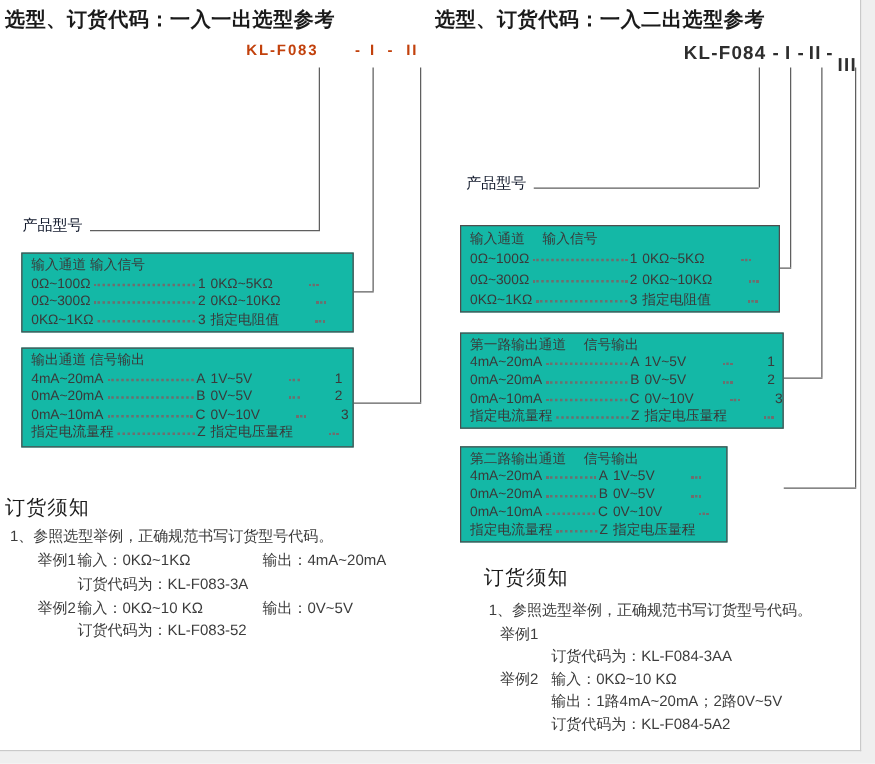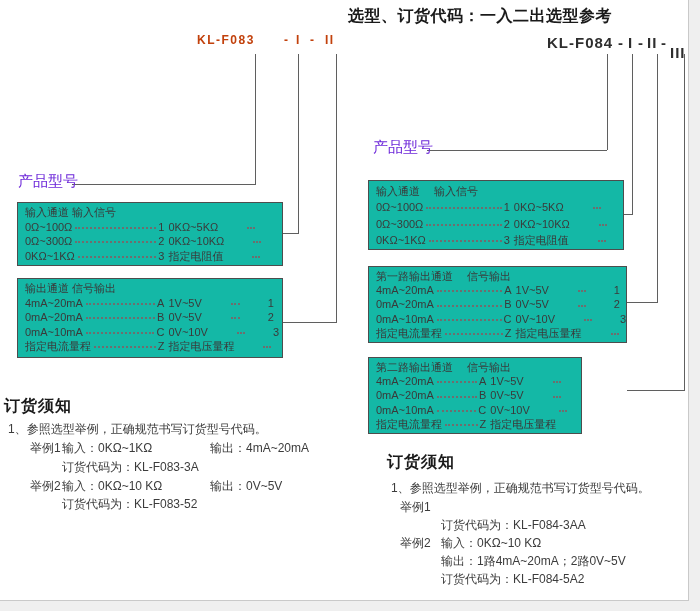--- a/index.html
+++ b/index.html
@@ -10,23 +10,23 @@
   }
   #content{
     position:absolute;left:0;top:0;width:688px;height:600px;background:#ffffff;
     border-right:1px solid #c9c9c9;border-bottom:1px solid #c9c9c9;
     overflow:hidden;
   }
   .abs{position:absolute;white-space:nowrap;}
   .sec-title{font-size:16px;font-weight:bold;color:#1a1a1a;letter-spacing:0.5px;}
   .model{font-size:12px;font-weight:bold;color:#c2410c;letter-spacing:1.5px;}
   .model-sm{font-size:15px;font-weight:bold;color:#2e2e2e;letter-spacing:1px;}
-  .plabel{font-size:15px;color:#6d28d9;font-family:Liberation Serif, serif;}
+  .plabel{font-size:12px;color:#0f172a;font-family:Liberation Serif, serif;}
   .t12{font-size:12px;color:#3c3c3c;}
-  .order-title{font-size:16px;font-weight:bold;color:#1a1a1a;letter-spacing:1px;}
+  .order-title{font-size:16px;font-weight:normal;color:#1a1a1a;letter-spacing:1px;}
   .vline,.hline{position:absolute;background:#5f5f5f;}
   .vline{width:1px;}
   .hline{height:1px;}
   .box{
     position:absolute;background:#14b8a6;border:1px solid #4d4d4d;
     box-sizing:border-box;padding:2px 8px 2px 7px;font-size:11px;color:#3a3a3a;
     overflow:hidden;
   }
   .lh-a{line-height:14.5px;}
   .lh-b{line-height:16.3px;}
@@ -38,20 +38,21 @@
   .pr{width:44%;padding-left:4px;box-sizing:border-box;gap:26px;}
   .leader{flex:1;align-self:center;height:0;border-top:2px dotted #6e6e6e;margin:0 2px 0 3px;position:relative;top:1px;min-width:8px;}
   .code{text-align:right;}
 </style>
 </head>
 <body>
 
 <div id="page">
   <div id="content">
 
+    <div class="abs sec-title" style="left:4px;top:6px">选型、订货代码：一入一出选型参考</div>
 
     <span class="abs model" style="left:197px;top:33px">KL-F083</span>
     <span class="abs model" style="left:284px;top:33px">-</span>
     <span class="abs model" style="left:296px;top:33px">I</span>
     <span class="abs model" style="left:310px;top:33px">-</span>
     <span class="abs model" style="left:325px;top:33px">II</span>
 
     <div class="vline" style="left:255px;top:54px;height:130px"></div>
     <div class="hline" style="left:72px;top:184px;width:184px"></div>
     <div class="abs plabel" style="left:18px;top:172px">产品型号</div>

